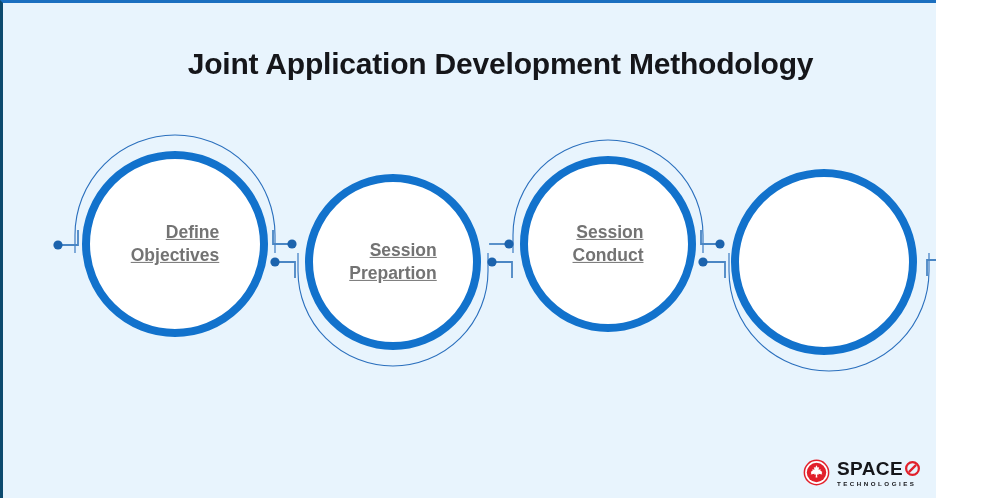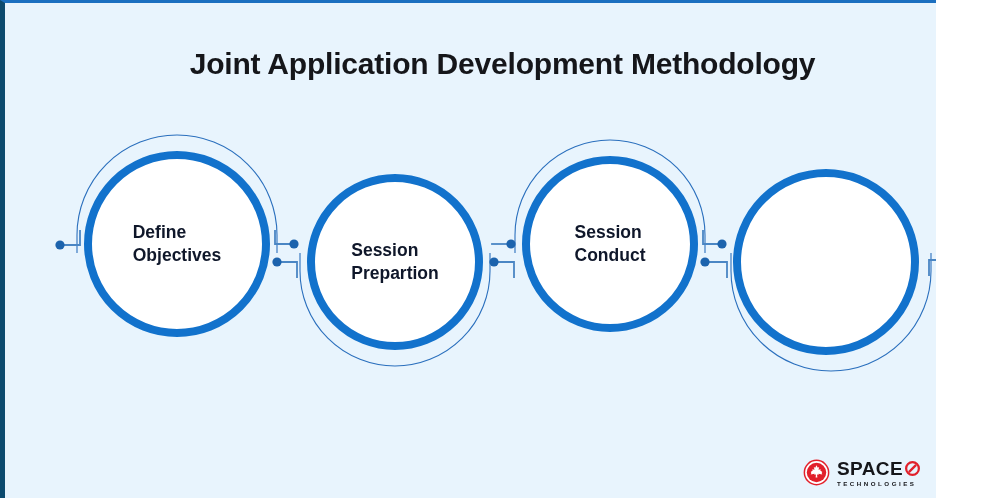--- a/index.html
+++ b/index.html
@@ -13,21 +13,21 @@
     font-family: "Liberation Sans", sans-serif;
     background: #ffffff;
   }
 
   #stage {
     position: relative;
     width: 936px;
     height: 498px;
     background: #e8f4fd;
     box-sizing: border-box;
-    border-left: 5px solid #0c4a6e;
+    border-left: 3px solid #0c4a6e;
     border-top: 3px solid #1b6fc0;
     overflow: hidden;
   }
 
   
   #title {
     position: absolute;
     left: 0;
     top: 44px;
     width: 995px;
@@ -44,26 +44,27 @@
     position: absolute;
     left: 0;
     top: 0;
     width: 995px;
     height: 498px;
   }
 
   
   .node-label {
     position: absolute;
-    text-align: left;
-    color: #0f172a;
+    text-align: right;
+    color: #737373;
     line-height: 1.32;
     white-space: pre-line;
     transform: translate(-50%, -50%);
     pointer-events: none;
+    text-decoration: underline;
   }
   .node-label.two-line {
     font-size: 17.5px;
     font-weight: bold;
   }
   .node-label.one-line {
     font-size: 19px;
     font-weight: 500;
   }
 

